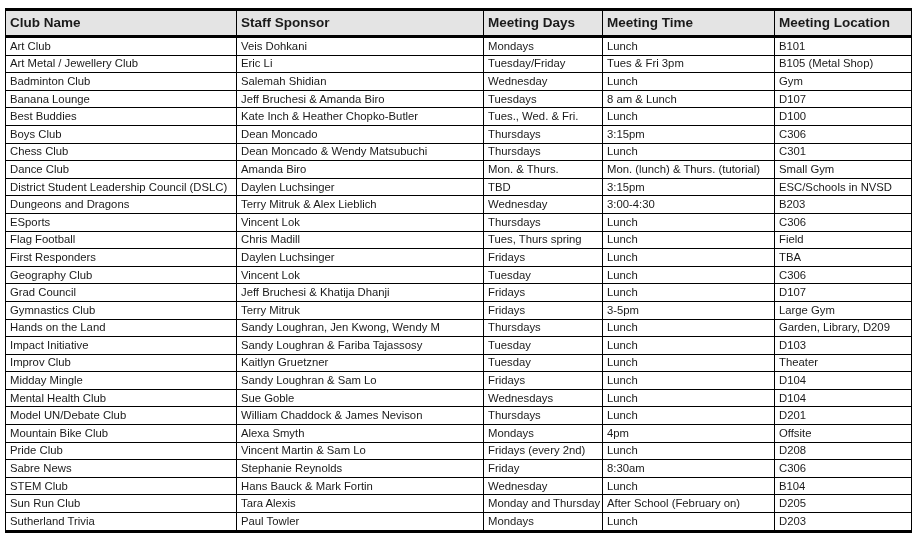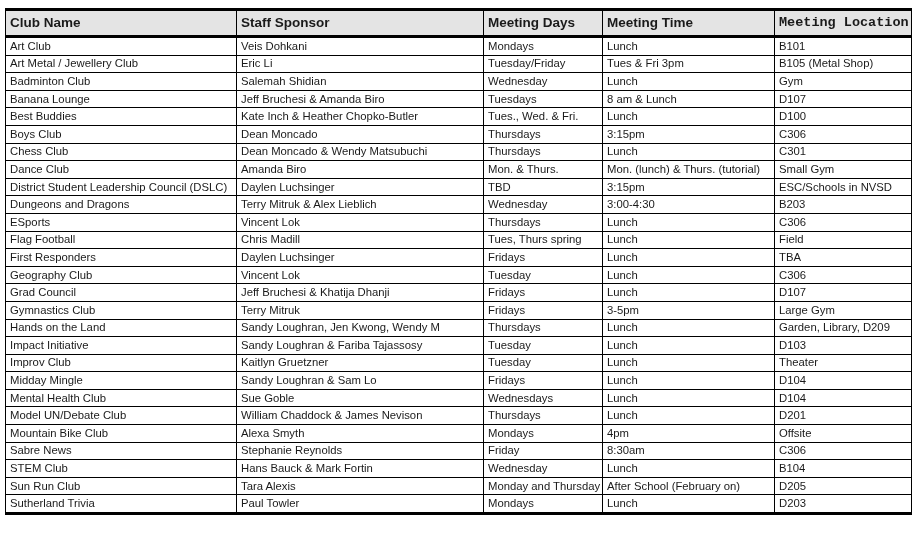--- a/index.html
+++ b/index.html
@@ -50,21 +50,21 @@
     height: 19px;
     line-height: 15px;
     border-left: 1px solid #000000;
     border-right: 1px solid #000000;
     border-bottom: 3px solid #000000;
     white-space: nowrap;
     overflow: hidden;
     vertical-align: middle;
   }
   table.clubs-table thead th:first-child { border-left: none; }
-  table.clubs-table thead th:last-child { border-right: none; font-family: Liberation Mono, monospace; }
+  table.clubs-table thead th:last-child { border-right: none; }
 
   table.clubs-table tbody td {
     font-size: 11.3px;
     line-height: 13px;
     padding: 1px 0 1px 4px;
     height: 14.6px;
     border-left: 1px solid #000000;
     border-right: 1px solid #000000;
     border-bottom: 1px solid #000000;
     white-space: nowrap;
@@ -254,20 +254,27 @@
             <td>D201</td>
           </tr>
           <tr>
             <td>Mountain Bike Club</td>
             <td>Alexa Smyth</td>
             <td>Mondays</td>
             <td>4pm</td>
             <td>Offsite</td>
           </tr>
           <tr>
+            <td>Pride Club</td>
+            <td>Vincent Martin &amp; Sam Lo</td>
+            <td>Fridays (every 2nd)</td>
+            <td>Lunch</td>
+            <td>D208</td>
+          </tr>
+          <tr>
             <td>Sabre News</td>
             <td>Stephanie Reynolds</td>
             <td>Friday</td>
             <td>8:30am</td>
             <td>C306</td>
           </tr>
           <tr>
             <td>STEM Club</td>
             <td>Hans Bauck &amp; Mark Fortin</td>
             <td>Wednesday</td>

